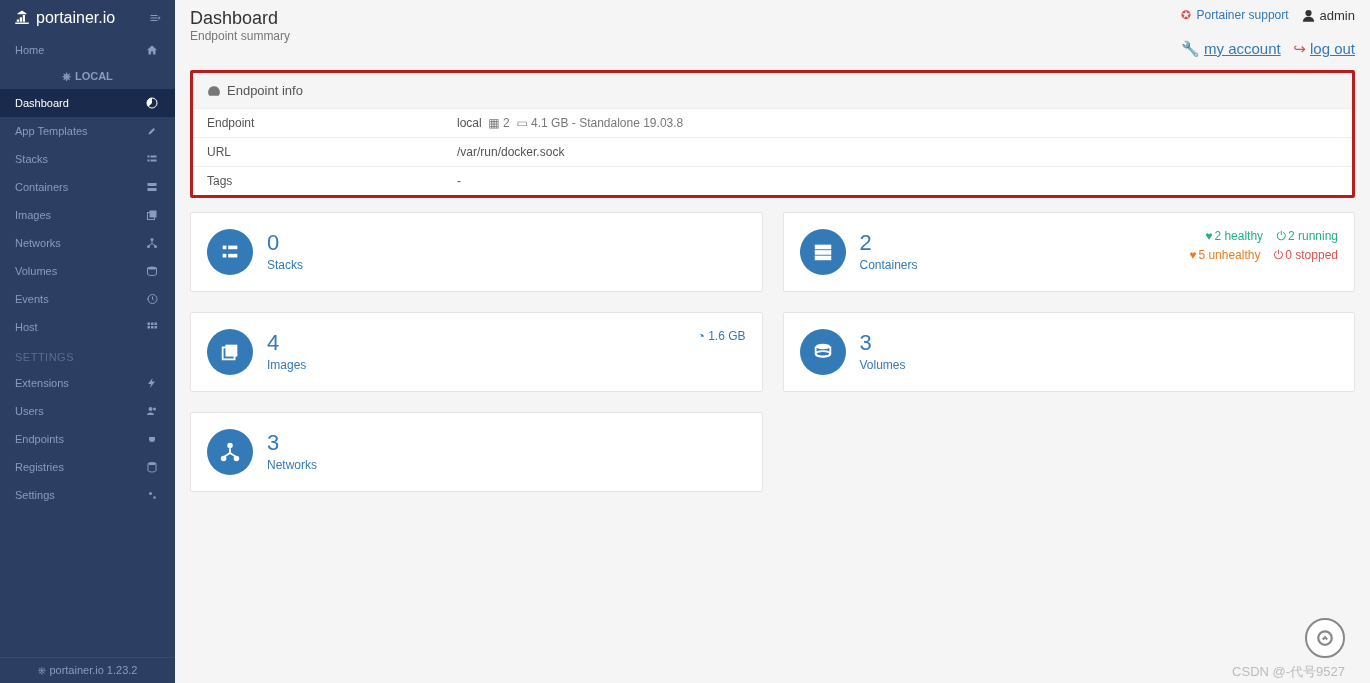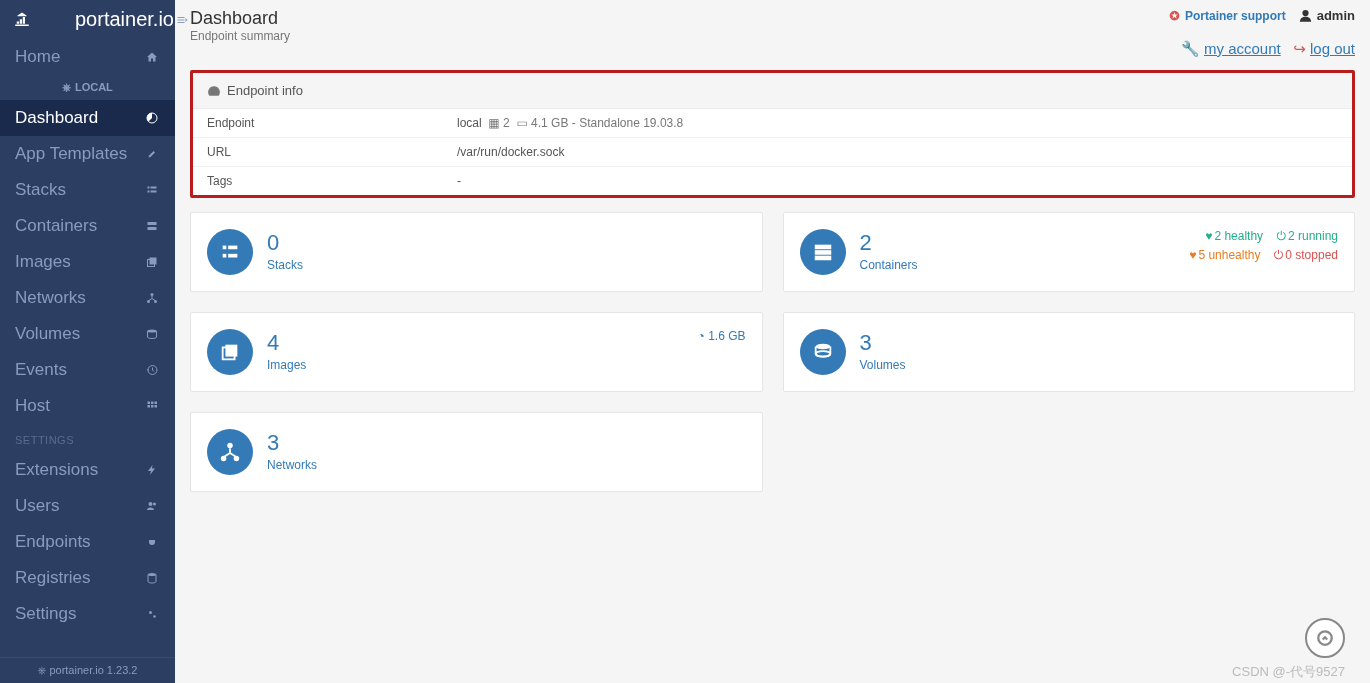--- a/index.html
+++ b/index.html
@@ -1,38 +1,38 @@
 <!DOCTYPE html>
 <html><head>
 <meta charset="utf-8">
 <style>
 * { box-sizing: border-box; margin: 0; padding: 0; }
 body { font-family: -apple-system, BlinkMacSystemFont, "Segoe UI", Arial, sans-serif; font-size: 13px; background: #f5f5f5; color: #333; width: 1370px; height: 683px; overflow: hidden; position: relative; }
 .sidebar { width: 175px; height: 100%; background: #2d3e63; color: #fff; float: left; position: relative; }
 .logo-row { display: flex; align-items: center; justify-content: space-between; padding: 8px 12px; background: #2d3e63; }
-.logo { display: flex; align-items: center; font-size: 20px; font-weight: 400; color: #fff; gap: 39px; }
+.logo { display: flex; align-items: center; font-size: 16px; font-weight: 400; color: #fff; }
 .logo-icon { width: 20px; height: 20px; margin-right: 4px; display: inline-flex; align-items: center; justify-content: center; }
 .collapse-btn { color: #8a9bbf; cursor: pointer; }
-.nav-item { display: flex; align-items: center; justify-content: space-between; padding: 8px 15px; color: #8a9bbf; cursor: pointer; font-size: 17px; }
+.nav-item { display: flex; align-items: center; justify-content: space-between; padding: 8px 15px; color: #8a9bbf; cursor: pointer; font-size: 11px; }
 .nav-item.active { background: #1a2a4d; color: #fff; }
 .nav-icon { width: 14px; text-align: center; }
 .nav-subheader { text-align: center; padding: 6px 0; font-size: 11px; color: #8a9bbf; font-weight: bold; }
 .nav-subheader .dock { margin-right: 4px; }
 .settings-head { padding: 10px 15px 6px; color: #5b6c8f; font-size: 11px; letter-spacing: .5px; }
 .sidebar-footer { position: absolute; bottom: 0; left: 0; right: 0; text-align: center; padding: 6px 0; font-size: 11px; color: #8a9bbf; border-top: 1px solid #3a4a6f; }
 .main { margin-left: 175px; padding: 8px 15px; height: 100%; overflow: auto; }
 .header-row { display: flex; justify-content: space-between; align-items: flex-start; margin-bottom: 12px; }
 .page-title { font-size: 18px; color: #333; font-weight: 400; }
 .page-subtitle { font-size: 12px; color: #777; }
 .top-right { text-align: right; font-size: 12px; color: #337ab7; }
 .top-right a { color: #337ab7; text-decoration: underline; cursor: pointer; }
 .support { color: #337ab7; margin-right: 8px; cursor: pointer; }
 .support .help-icon { color: #d9534f; margin-right: 2px; }
 .user-lbl { color: #333; font-size: 13px; }
-.user-row { display: flex; align-items: center; justify-content: flex-end; gap: 4px; font-weight: bold; }
+.user-row { display: flex; justify-content: flex-end; gap: 4px; }
 .acct-row { font-size: 15px; margin-top: 17px; }
 .acct-row .wrench { color: #337ab7; }
 .acct-row .logout-icon { color: #d9534f; }
 .panel { background: #fff; border: 3px solid #b91c1c; border-radius: 2px; margin-bottom: 14px; }
 .panel-head { background: #f5f5f5; padding: 10px 14px; font-size: 13px; color: #555; border-bottom: 1px solid #eee; display: flex; align-items: center; gap: 6px; }
 .info-table { width: 100%; border-collapse: collapse; }
 .info-table td { padding: 7px 14px; font-size: 12px; color: #555; border-bottom: 1px solid #f0f0f0; }
 .info-table tr:last-child td { border-bottom: none; }
 .info-table td:first-child { width: 250px; }
 .ep-meta { color: #777; }

